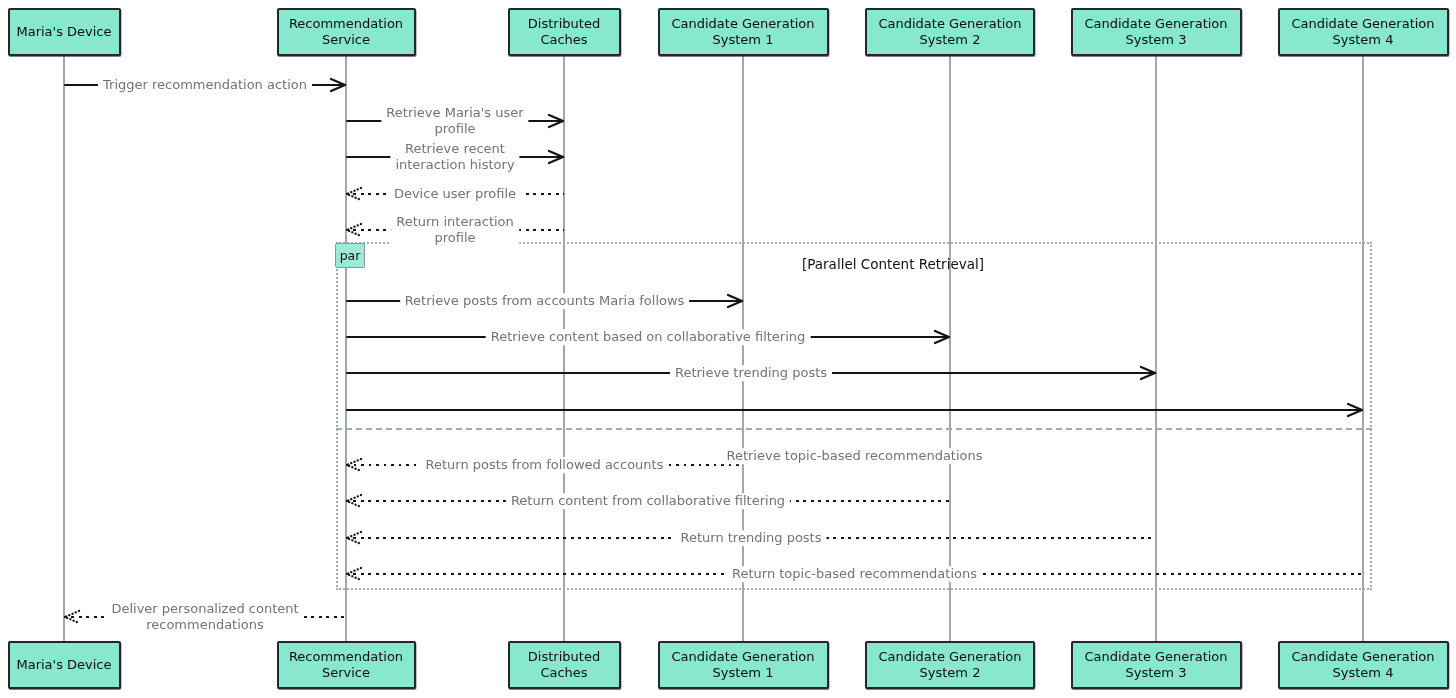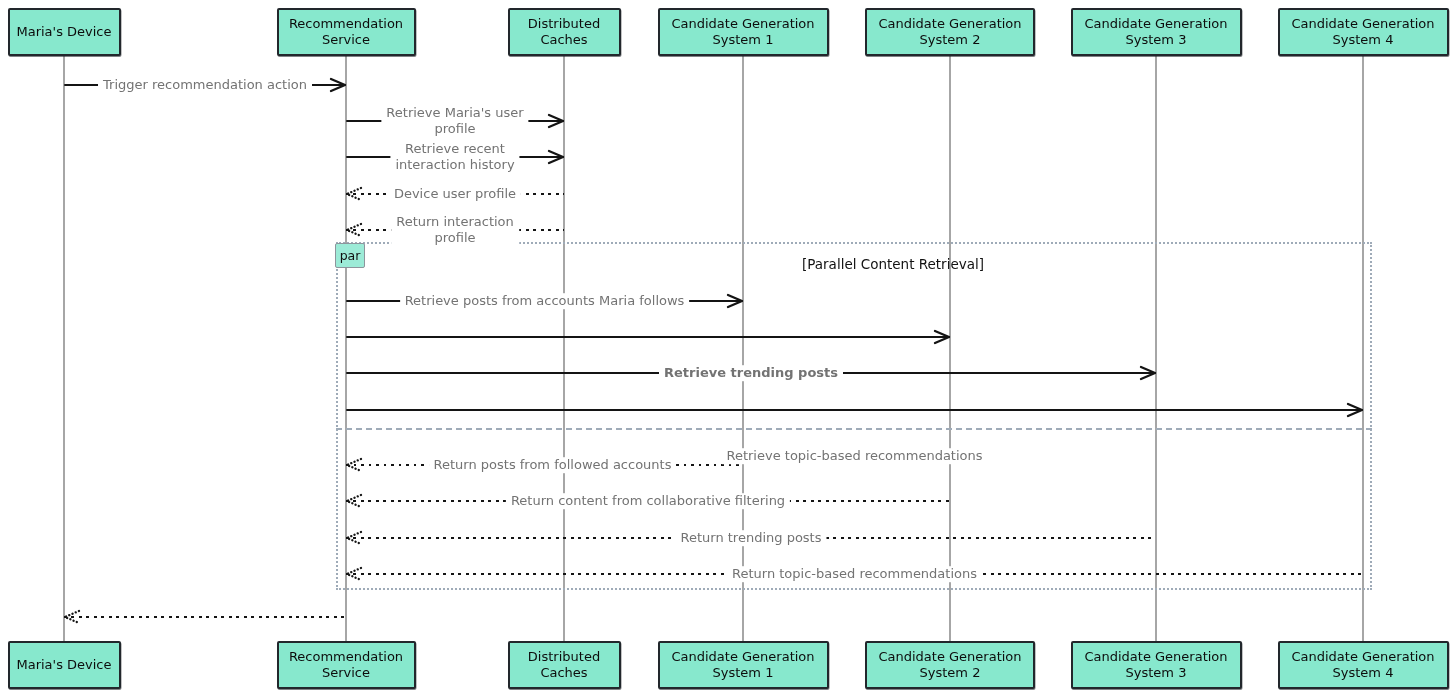--- a/index.html
+++ b/index.html
@@ -111,54 +111,57 @@
 profile</div>
     <div class="msg-line solid" style="left: 346px; top: 300px; width: 397px;"></div>
     <div class="arrowhead" style="top: 293px; left: 726px;"><svg width="18" height="16" viewBox="0 0 18 16" xmlns="http://www.w3.org/2000/svg">
         <path d="M2 2 L16 8 L2 14" fill="none" stroke="#141414" stroke-width="2.3" stroke-linecap="round" stroke-linejoin="round"></path>
       </svg></div>
     <div class="msg-label" style="left: 544.5px; top: 301px;">Retrieve posts from accounts Maria follows</div>
     <div class="msg-line solid" style="left: 346px; top: 336px; width: 604px;"></div>
     <div class="arrowhead" style="top: 329px; left: 933px;"><svg width="18" height="16" viewBox="0 0 18 16" xmlns="http://www.w3.org/2000/svg">
         <path d="M2 2 L16 8 L2 14" fill="none" stroke="#141414" stroke-width="2.3" stroke-linecap="round" stroke-linejoin="round"></path>
       </svg></div>
+    <div class="msg-label" style="left: 648px; top: 337px;">Retrieve content based on collaborative filtering</div>
     <div class="msg-line solid" style="left: 346px; top: 372px; width: 810px;"></div>
     <div class="arrowhead" style="top: 365px; left: 1139px;"><svg width="18" height="16" viewBox="0 0 18 16" xmlns="http://www.w3.org/2000/svg">
         <path d="M2 2 L16 8 L2 14" fill="none" stroke="#141414" stroke-width="2.3" stroke-linecap="round" stroke-linejoin="round"></path>
       </svg></div>
-    <div class="msg-label" style="left: 751px; top: 373px; font-weight: bold;">Retrieve trending posts</div>
+    <div class="msg-label" style="left: 751px; top: 373px;">Retrieve trending posts</div>
     <div class="msg-line solid" style="left: 346px; top: 409px; width: 1017px;"></div>
     <div class="arrowhead" style="top: 402px; left: 1346px;"><svg width="18" height="16" viewBox="0 0 18 16" xmlns="http://www.w3.org/2000/svg">
         <path d="M2 2 L16 8 L2 14" fill="none" stroke="#141414" stroke-width="2.3" stroke-linecap="round" stroke-linejoin="round"></path>
       </svg></div>
     <div class="msg-label" style="left: 854.5px; top: 410px; margin-top: 46px;">Retrieve topic-based recommendations</div>
     <div class="msg-line dotted" style="left: 346px; top: 464px; width: 397px;"></div>
     <div class="arrowhead" style="top: 457px; left: 345px; transform: scaleX(-1);"><svg width="18" height="16" viewBox="0 0 18 16" xmlns="http://www.w3.org/2000/svg">
         <path d="M2 2 L16 8 L2 14" fill="none" stroke="#141414" stroke-width="2.3" stroke-linecap="round" stroke-linejoin="round" stroke-dasharray="0.1 3.4"></path>
       </svg></div>
-    <div class="msg-label" style="left: 544.5px; top: 465px; margin-left: 8px;">Return posts from followed accounts</div>
+    <div class="msg-label" style="left: 544.5px; top: 465px;">Return posts from followed accounts</div>
     <div class="msg-line dotted" style="left: 346px; top: 500px; width: 604px;"></div>
     <div class="arrowhead" style="top: 493px; left: 345px; transform: scaleX(-1);"><svg width="18" height="16" viewBox="0 0 18 16" xmlns="http://www.w3.org/2000/svg">
         <path d="M2 2 L16 8 L2 14" fill="none" stroke="#141414" stroke-width="2.3" stroke-linecap="round" stroke-linejoin="round" stroke-dasharray="0.1 3.4"></path>
       </svg></div>
     <div class="msg-label" style="left: 648px; top: 501px;">Return content from collaborative filtering</div>
     <div class="msg-line dotted" style="left: 346px; top: 537px; width: 810px;"></div>
     <div class="arrowhead" style="top: 530px; left: 345px; transform: scaleX(-1);"><svg width="18" height="16" viewBox="0 0 18 16" xmlns="http://www.w3.org/2000/svg">
         <path d="M2 2 L16 8 L2 14" fill="none" stroke="#141414" stroke-width="2.3" stroke-linecap="round" stroke-linejoin="round" stroke-dasharray="0.1 3.4"></path>
       </svg></div>
     <div class="msg-label" style="left: 751px; top: 538px;">Return trending posts</div>
     <div class="msg-line dotted" style="left: 346px; top: 573px; width: 1017px;"></div>
     <div class="arrowhead" style="top: 566px; left: 345px; transform: scaleX(-1);"><svg width="18" height="16" viewBox="0 0 18 16" xmlns="http://www.w3.org/2000/svg">
         <path d="M2 2 L16 8 L2 14" fill="none" stroke="#141414" stroke-width="2.3" stroke-linecap="round" stroke-linejoin="round" stroke-dasharray="0.1 3.4"></path>
       </svg></div>
     <div class="msg-label" style="left: 854.5px; top: 574px;">Return topic-based recommendations</div>
     <div class="msg-line dotted" style="left: 64px; top: 616px; width: 282px;"></div>
     <div class="arrowhead" style="top: 609px; left: 63px; transform: scaleX(-1);"><svg width="18" height="16" viewBox="0 0 18 16" xmlns="http://www.w3.org/2000/svg">
         <path d="M2 2 L16 8 L2 14" fill="none" stroke="#141414" stroke-width="2.3" stroke-linecap="round" stroke-linejoin="round" stroke-dasharray="0.1 3.4"></path>
       </svg></div>
+    <div class="msg-label" style="left: 205px; top: 617px;">Deliver personalized content
+recommendations</div>
     <div class="actor-box" style="left: 7.5px; top: 8px; width: 113px; height: 48px;">Maria's Device</div>
     <div class="actor-box" style="left: 7.5px; top: 641px; width: 113px; height: 48px;">Maria's Device</div>
     <div class="actor-box" style="left: 276.5px; top: 8px; width: 139px; height: 48px;">Recommendation
 Service</div>
     <div class="actor-box" style="left: 276.5px; top: 641px; width: 139px; height: 48px;">Recommendation
 Service</div>
     <div class="actor-box" style="left: 507.5px; top: 8px; width: 113px; height: 48px;">Distributed
 Caches</div>
     <div class="actor-box" style="left: 507.5px; top: 641px; width: 113px; height: 48px;">Distributed
 Caches</div>

